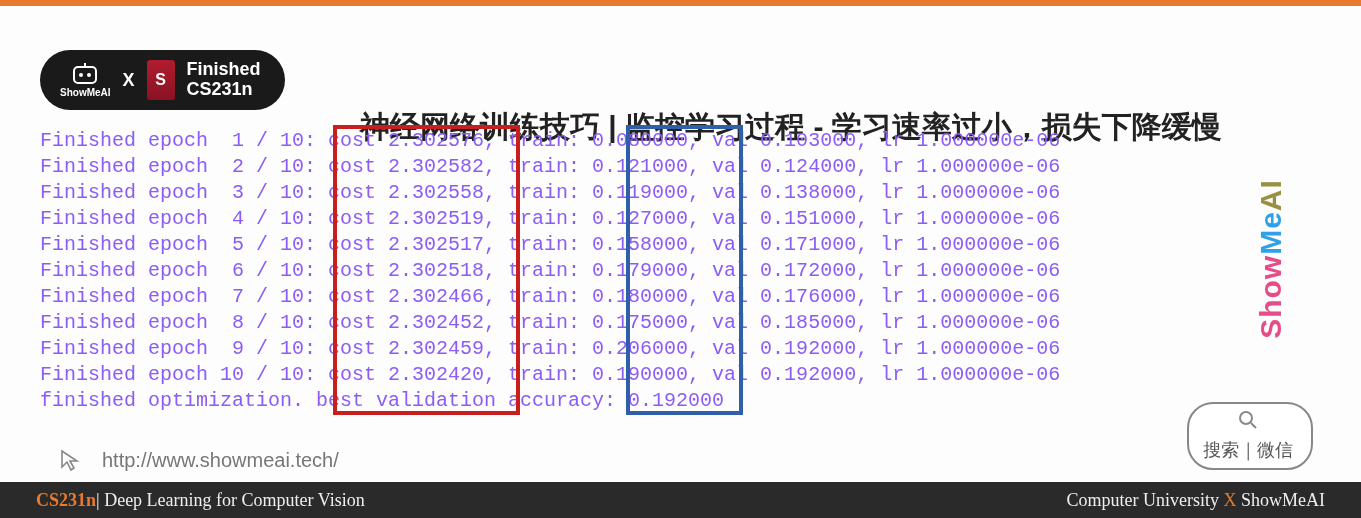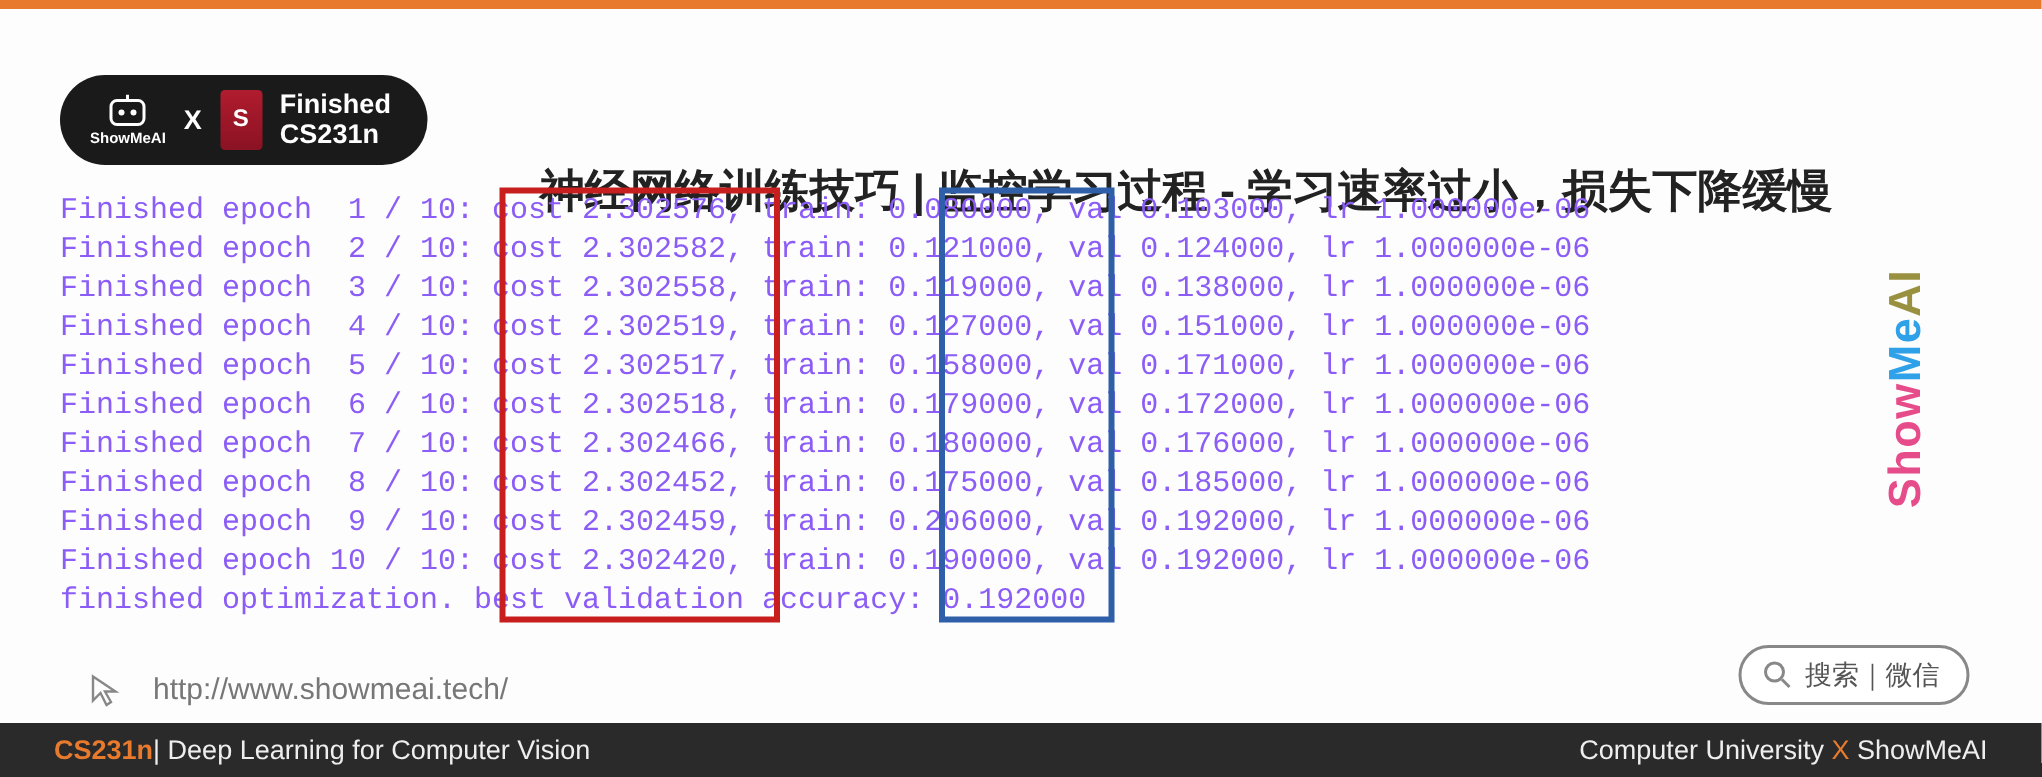--- a/index.html
+++ b/index.html
@@ -79,30 +79,32 @@
   .search-pill {
     position: absolute;
     right: 48px; bottom: 48px;
     border: 2px solid #888;
     border-radius: 26px;
     padding: 6px 18px 6px 14px;
     display: flex; align-items: center; gap: 8px;
     background: rgba(255,255,255,0.85);
     font-size: 18px;
     color: #555;
+    flex-direction: column;
   }
   .search-pill b { color: #111; }
   .footer-bar {
     position: absolute;
     left: 0; right: 0; bottom: 0; height: 36px;
     background: #2a2a2a;
     display: flex; align-items: center; justify-content: space-between;
     padding: 12px 36px;
     color: #eee;
     font-size: 18px;
+    font-family: Liberation Serif, serif;
   }
   .footer-left .orange { color: #e87a2e; font-weight: bold; }
   .footer-right .orange { color: #e87a2e; }
   .side-brand {
     position: absolute;
     right: 10px; top: 50%;
     transform: translateY(-50%) rotate(-90deg);
     transform-origin: center;
     font-size: 30px; font-weight: 800;
     letter-spacing: 1px;

